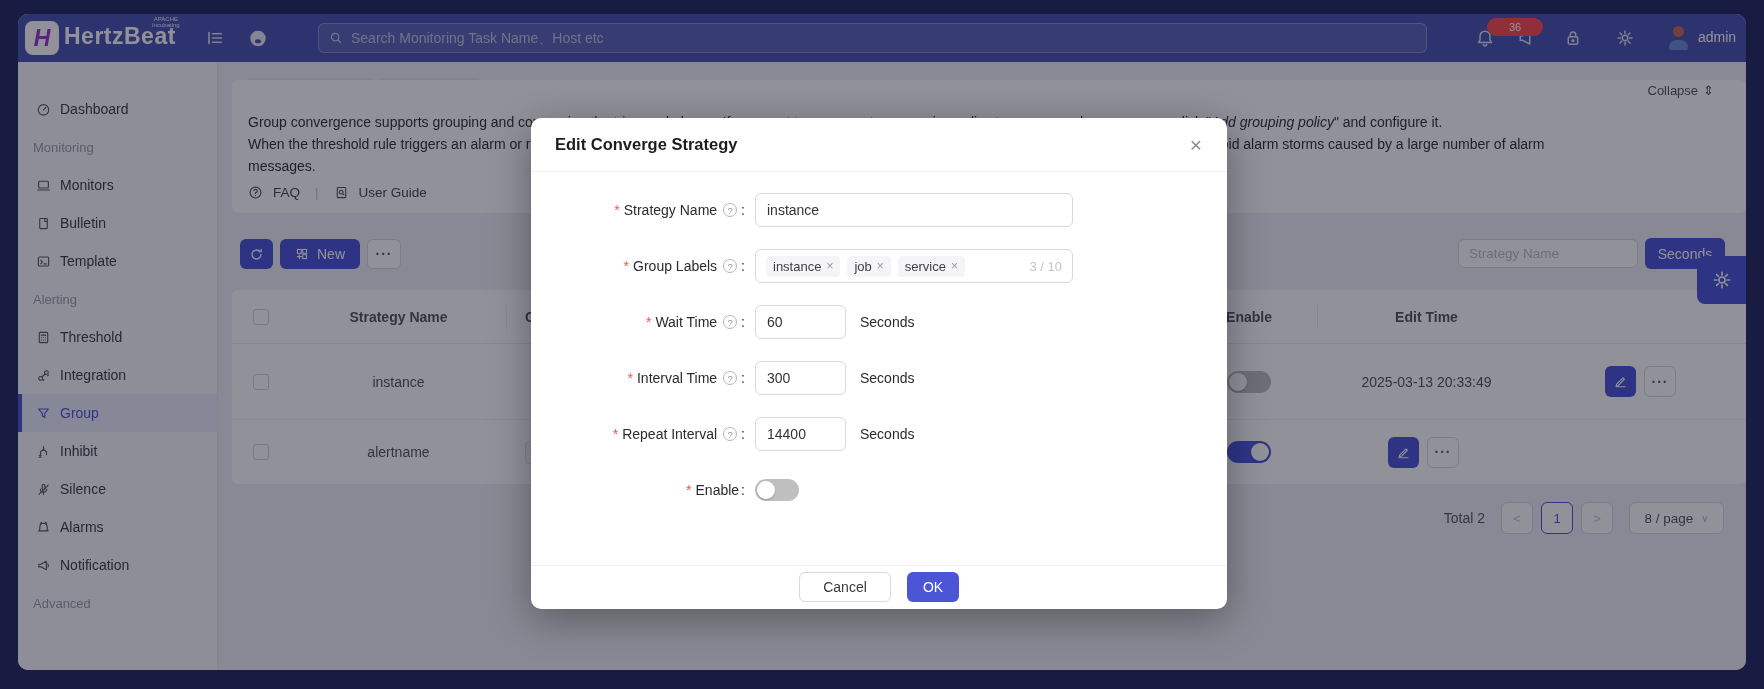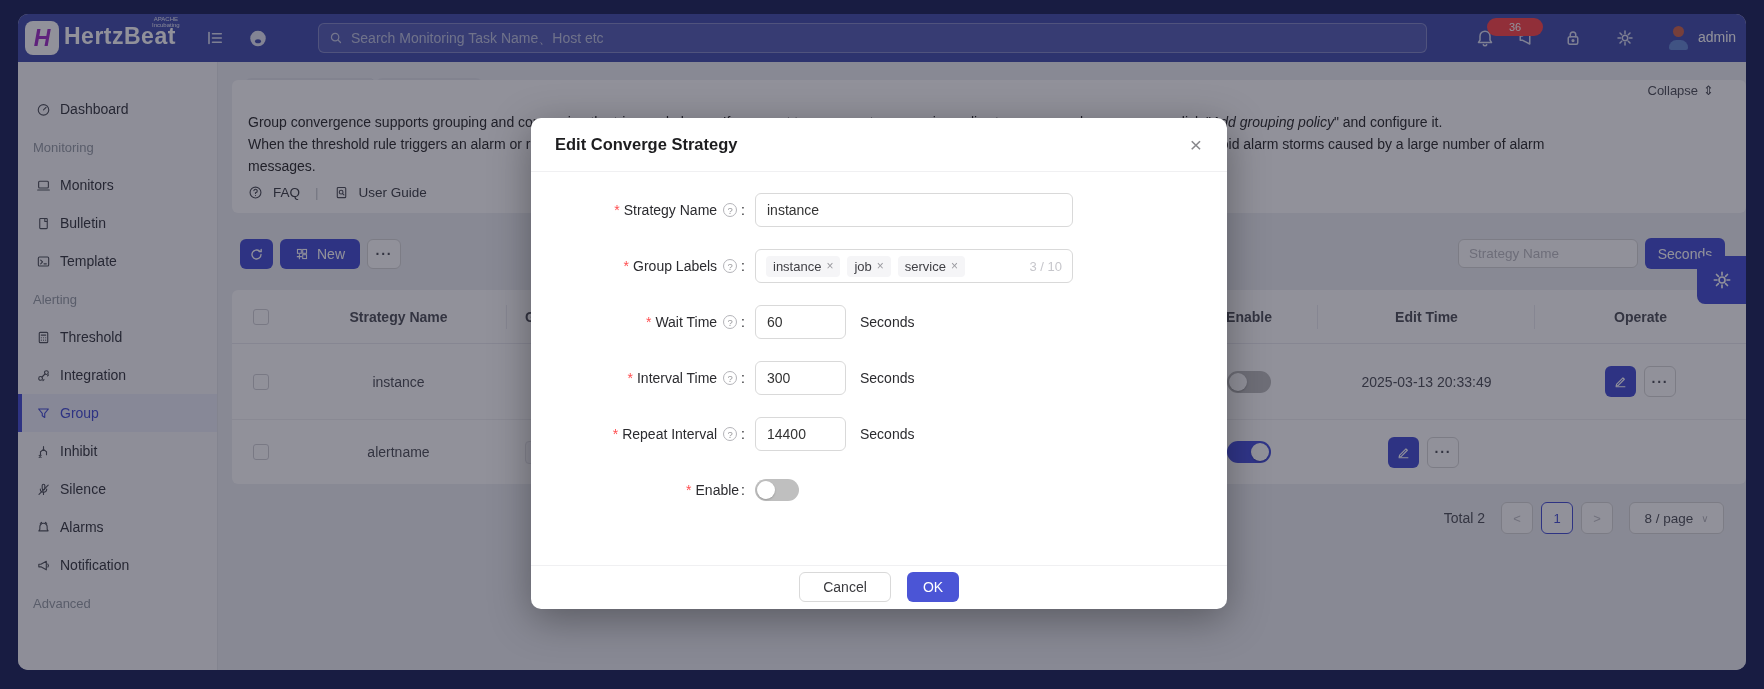--- a/index.html
+++ b/index.html
@@ -381,21 +381,20 @@
 
       <div class="tcard">
         <div class="trow th-row">
           <div class="cell c1">
               <span class="checkbox"></span>
             </div>
           <div class="cell c2">Strategy Name</div>
           <div class="cell c3">Group Labels</div>
           <div class="cell c4">Enable</div>
           <div class="cell c5">Edit Time</div>
-          <div class="cell c6">Operate</div>
         </div>
         <div class="trow r1">
           <div class="cell c1">
               <span class="checkbox"></span>
             </div>
           <div class="cell c2">instance</div>
           <div class="cell c3"></div>
           <div class="cell c4">
               <span class="switch">
                 <span class="knob"></span>

